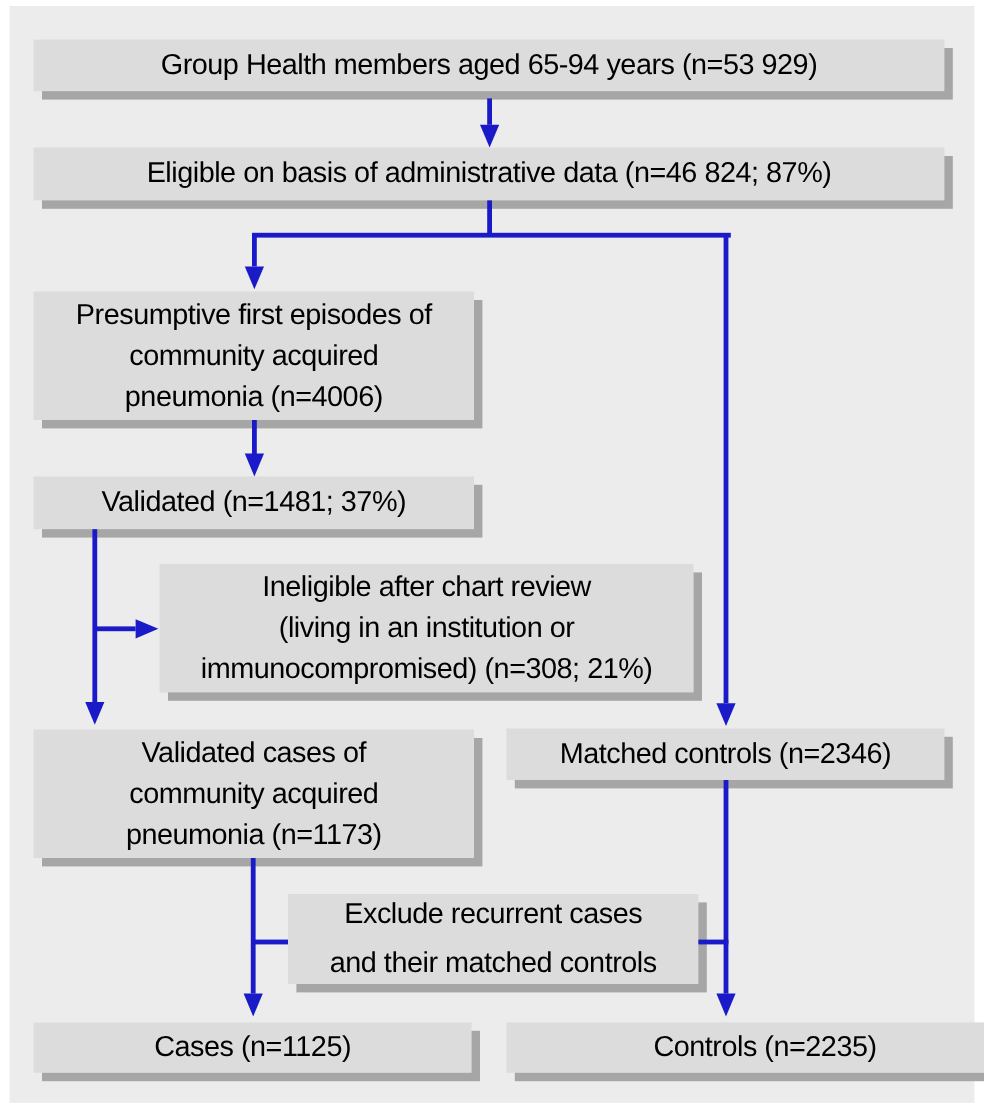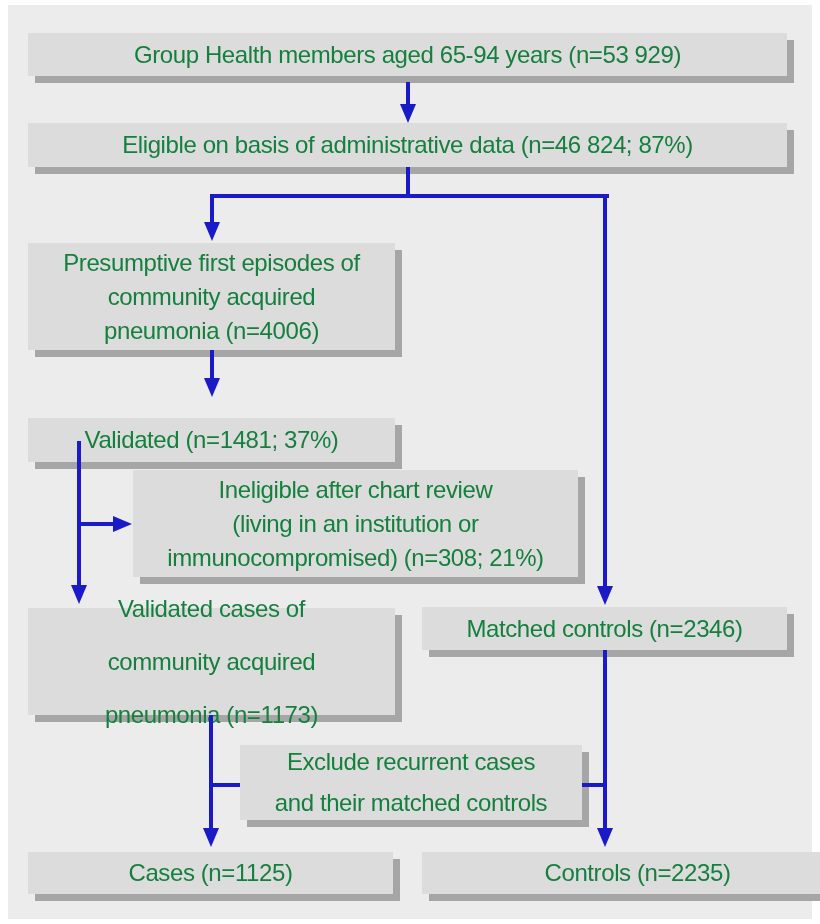--- a/index.html
+++ b/index.html
@@ -15,21 +15,21 @@
     left:8px;top:5px;width:804px;height:914px;
     background:#ececec;
   }
   .box{
     position:absolute;
     background:#dcdcdc;
     box-shadow:7px 7px 0 #a6a6a6;
     display:flex;flex-direction:column;
     align-items:center;justify-content:center;
     text-align:center;
-    color:#15803d;
+    color:#000000;
     font-size:24px;
     line-height:34px;
     letter-spacing:-0.4px;
   }
   .stem-v{position:absolute;width:4px;background:#1a1ac8;}
   .stem-h{position:absolute;height:4px;background:#1a1ac8;}
   .head-down{
     position:absolute;width:0;height:0;
     border-left:8px solid transparent;
     border-right:8px solid transparent;
@@ -38,23 +38,23 @@
   .head-right{
     position:absolute;width:0;height:0;
     border-top:8px solid transparent;
     border-bottom:8px solid transparent;
     border-left:19px solid #1a1ac8;
   }
   
   #box-members        {left:28px; top:33px;  width:759px;height:43px;}
   #box-eligible       {left:28px; top:123px; width:759px;height:44px;}
   #box-presumptive    {left:28px; top:243px; width:367px;height:107px;}
-  #box-validated      {left:28px; top:418px; width:367px;height:44px;}
+  #box-validated      {left:28px; top:397px; width:367px;height:44px;}
   #box-ineligible     {left:133px;top:470px; width:445px;height:107px;text-align:center;}
-  #box-validated-cases{left:28px; top:608px; width:367px;height:107px;gap:19px;}
+  #box-validated-cases{left:28px; top:608px; width:367px;height:107px;}
   #box-matched        {left:422px;top:607px; width:365px;height:43px;}
   #box-exclude        {left:240px;top:745px; width:342px;height:75px;justify-content:space-between;}
   #box-cases          {left:28px; top:852px; width:365px;height:42px;text-align:center;}
   #box-controls       {left:422px;top:852px; width:431px;height:42px;}
 </style>
 </head>
 <body>
 
 <div id="figure">
   <div id="panel"></div>

